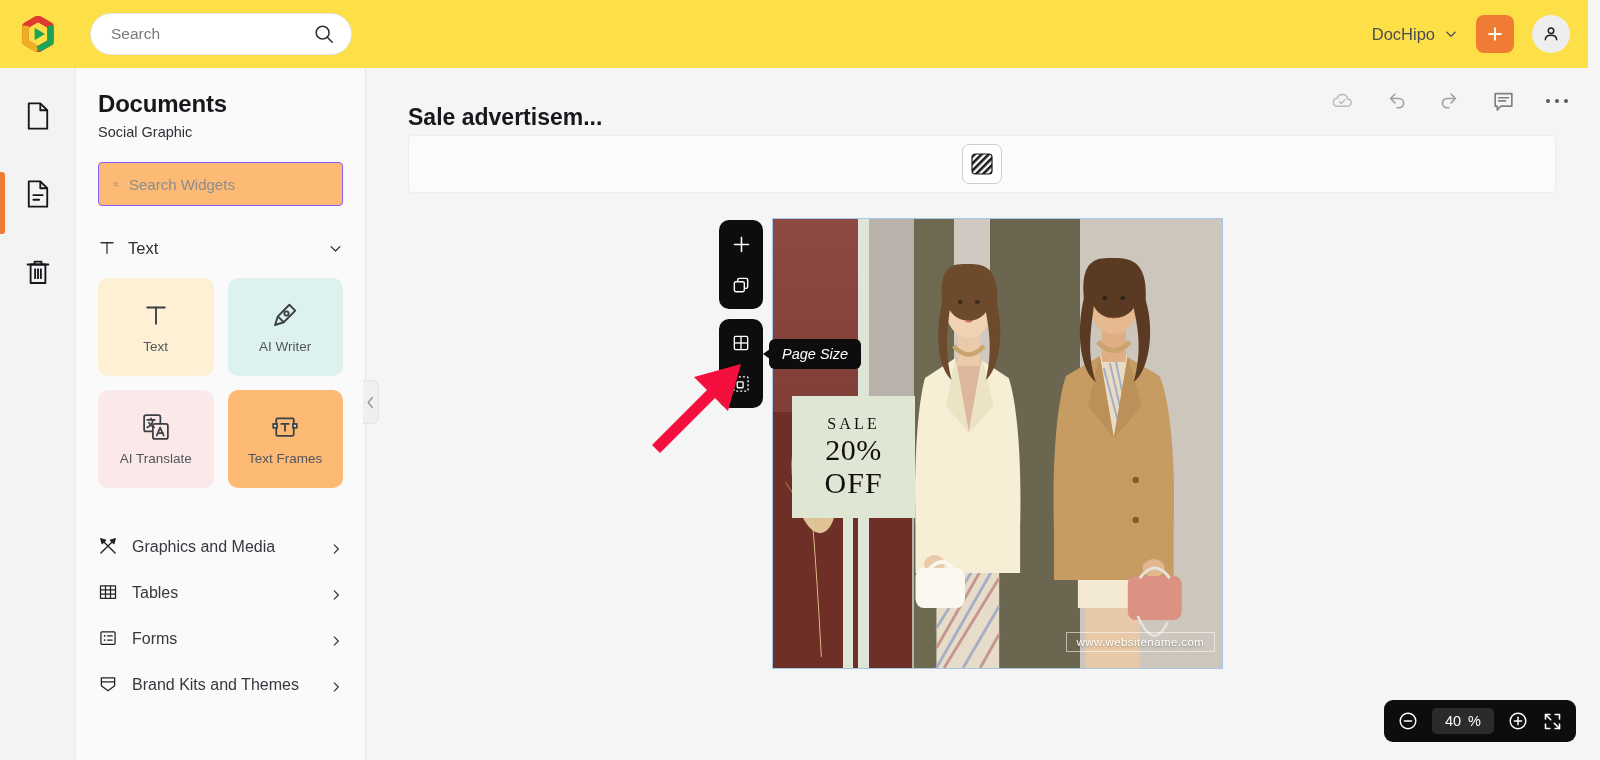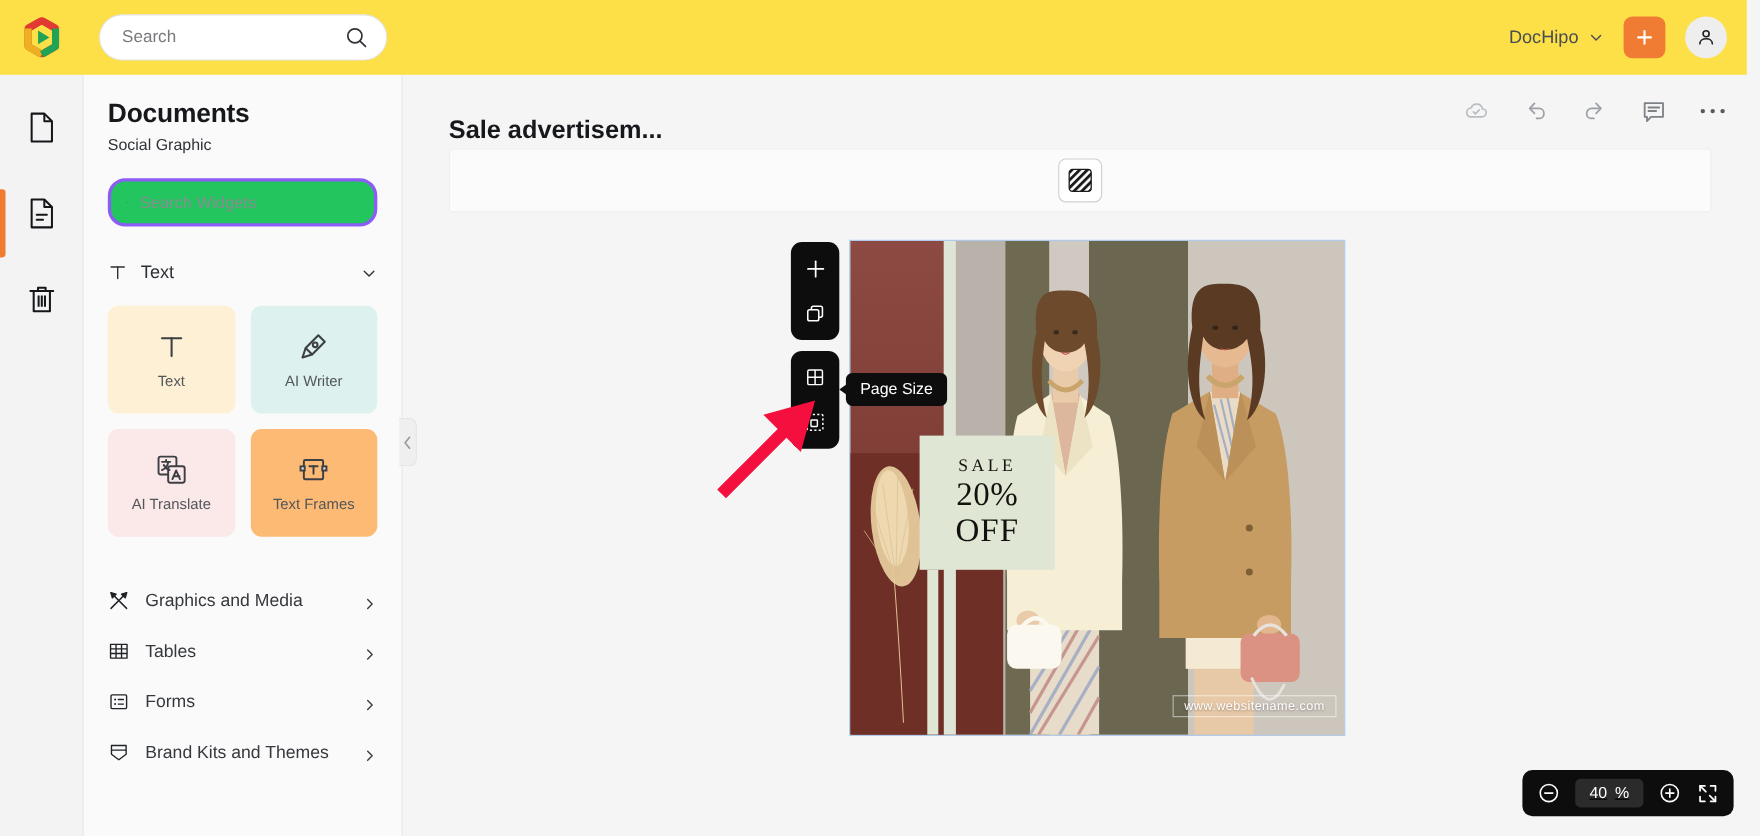--- a/index.html
+++ b/index.html
@@ -62,22 +62,22 @@
 
   
   .panel {
     position: absolute; left: 76px; top: 68px; width: 290px; height: 692px;
     background: #fafafa; border-right: 1px solid #e6e6e6;
     padding: 22px 22px 0 22px; overflow: hidden; z-index: 25;
   }
   .panel-title { font-size: 24px; font-weight: 700; color: #16181c; letter-spacing: -0.2px; }
   .panel-sub { font-size: 14.5px; color: #2f3237; margin-top: 6px; font-weight: 400; }
   .widget-search {
-    margin-top: 22px; height: 44px; background: #22c55e; border: 3px solid #8b5cf6;
-    border-radius: 16px; display: flex; align-items: center; padding: 0 14px; gap: 10px;
+    margin-top: 22px; height: 44px; background: #fdba74; border: 1px solid #8b5cf6;
+    border-radius: 4px; display: flex; align-items: center; padding: 0 14px; gap: 10px;
   }
   .widget-search input {
     flex: 1; border: none; outline: none; font-size: 15px; color: #3c3c3c;
     font-family: "Liberation Sans", sans-serif; background: transparent;
   }
   .widget-search input::placeholder { color: #8a8d91; }
 
   .section-head {
     display: flex; align-items: center; gap: 12px;
     margin-top: 22px; height: 40px; cursor: pointer;
@@ -130,21 +130,21 @@
     display: flex; flex-direction: column; align-items: center;
     padding: 9px 0; gap: 11px;
   }
   .tool-group + .tool-group { margin-top: 10px; }
   .tool-btn {
     width: 30px; height: 30px; display: flex; align-items: center; justify-content: center; cursor: pointer;
   }
   .tooltip {
     position: absolute; left: 403px; top: 271px; height: 30px;
     background: #0d0d0d; color: #fff; font-size: 14.5px; border-radius: 6px;
-    display: flex; align-items: center; padding: 0 13px; white-space: nowrap; z-index: 21;
+    display: flex; align-items: center; padding: 0 13px; white-space: nowrap; z-index: 21; font-style: italic;
   }
   .tooltip::before {
     content: ""; position: absolute; left: -6px; top: 10px;
     width: 0; height: 0; border-top: 5px solid transparent; border-bottom: 5px solid transparent;
     border-right: 7px solid #0d0d0d;
   }
 
   
   .pointer-arrow { position: absolute; left: 272px; top: 290px; z-index: 22; pointer-events: none; }
 
@@ -170,21 +170,21 @@
   .pampas { position: absolute; left: 1%; bottom: 2%; width: 19%; height: 55%; }
 
   
   .model { position: absolute; bottom: 0; }
   .model-a { left: 25.5%; width: 36%; height: 98%; }
   .model-b { left: 56%; width: 40%; height: 98%; }
 
   .sale-card {
     position: absolute; left: 4.2%; top: 39.5%; width: 27.5%; height: 27%;
     background: #dfe7d4; display: flex; flex-direction: column;
-    align-items: center; justify-content: center; gap: 1px; margin-left: 44px;
+    align-items: center; justify-content: center; gap: 1px;
   }
   .sale-word {
     font-family: "Liberation Serif", serif; font-size: 16px; letter-spacing: 3.2px; color: #16120f;
   }
   .sale-pct {
     font-family: "Liberation Serif", serif; font-size: 30px; color: #14100d; line-height: 1.05; letter-spacing: 0.5px;
   }
   .sale-off {
     font-family: "Liberation Serif", serif; font-size: 30px; color: #14100d; line-height: 1.05; letter-spacing: 1px;
   }
@@ -194,21 +194,21 @@
     position: absolute; right: 1.5%; bottom: 3.6%;
     border: 1px solid rgba(255,255,255,0.55); padding: 3px 10px;
     color: #fff; font-size: 11.5px; letter-spacing: 0.4px; font-weight: 500;
     text-shadow: 0 1px 2px rgba(0,0,0,.35);
   }
 
   
   .zoombar {
     position: absolute; right: 24px; bottom: 18px; height: 42px;
     background: #0d0d0d; border-radius: 9px; display: flex; align-items: center;
-    padding: 0 13px; gap: 13px; z-index: 30; text-decoration: underline;
+    padding: 0 13px; gap: 13px; z-index: 30;
   }
   .zoom-val {
     background: #2b2b2b; border-radius: 5px; height: 26px; min-width: 62px;
     display: flex; align-items: center; justify-content: center; gap: 7px;
     color: #fff; font-size: 14.5px; padding: 0 8px;
   }
   .zoom-ico { cursor: pointer; display: flex; align-items: center; }
 </style>
 </head>
 <body>

